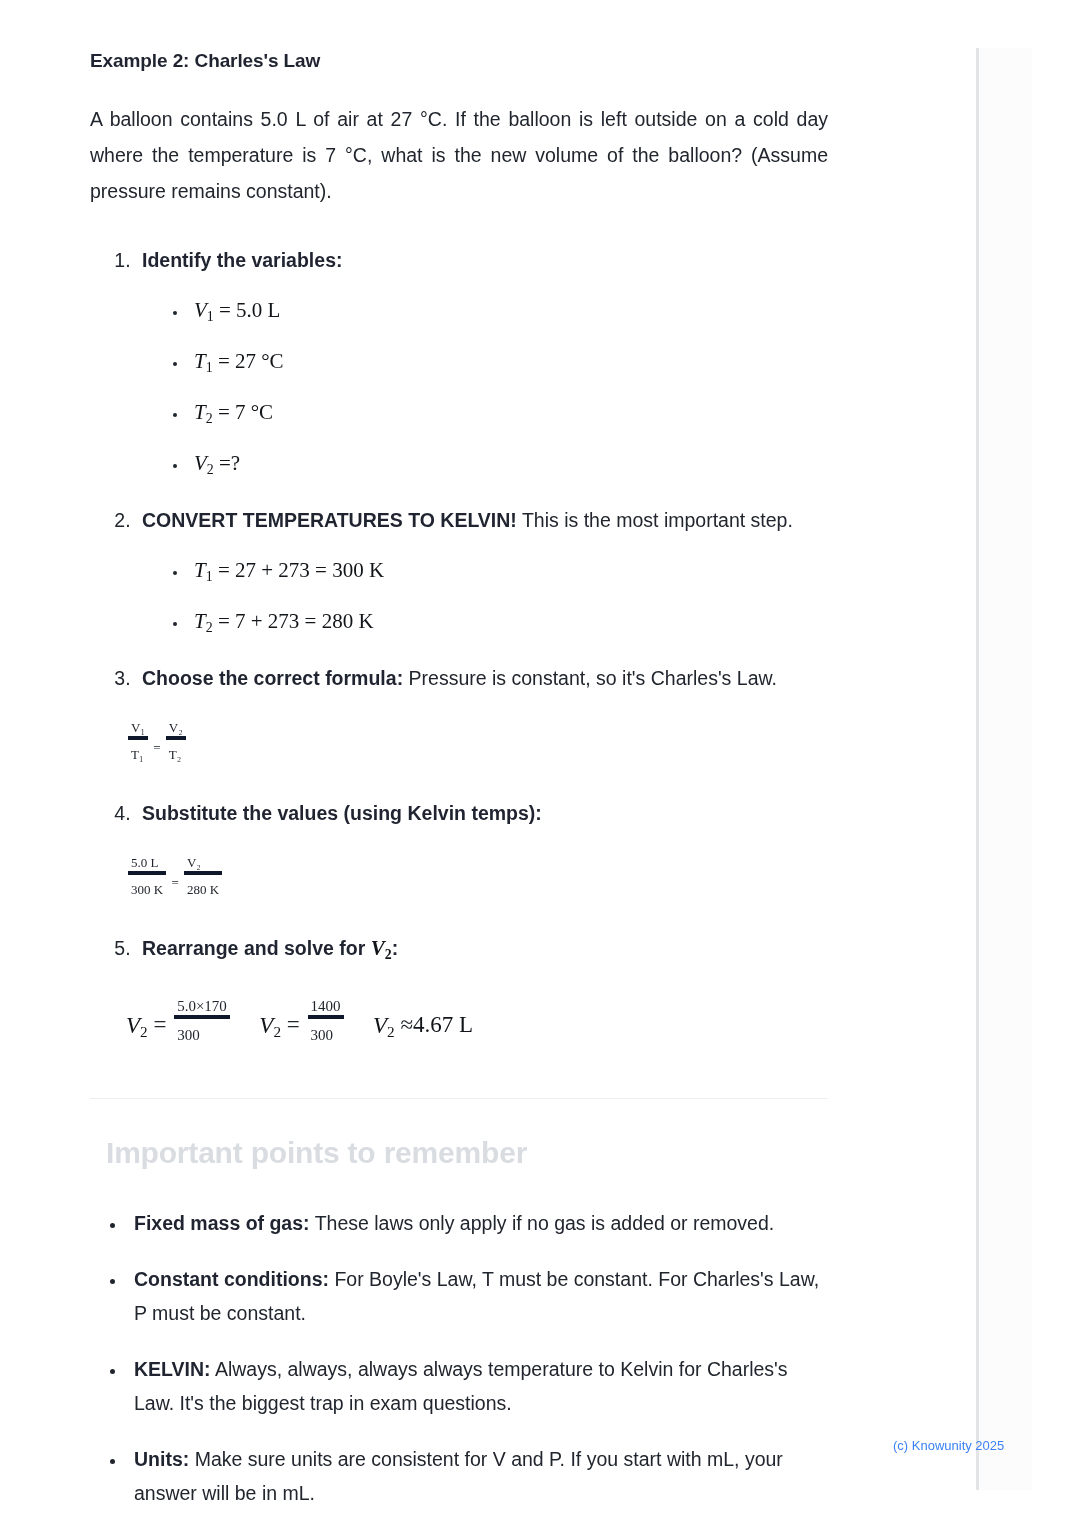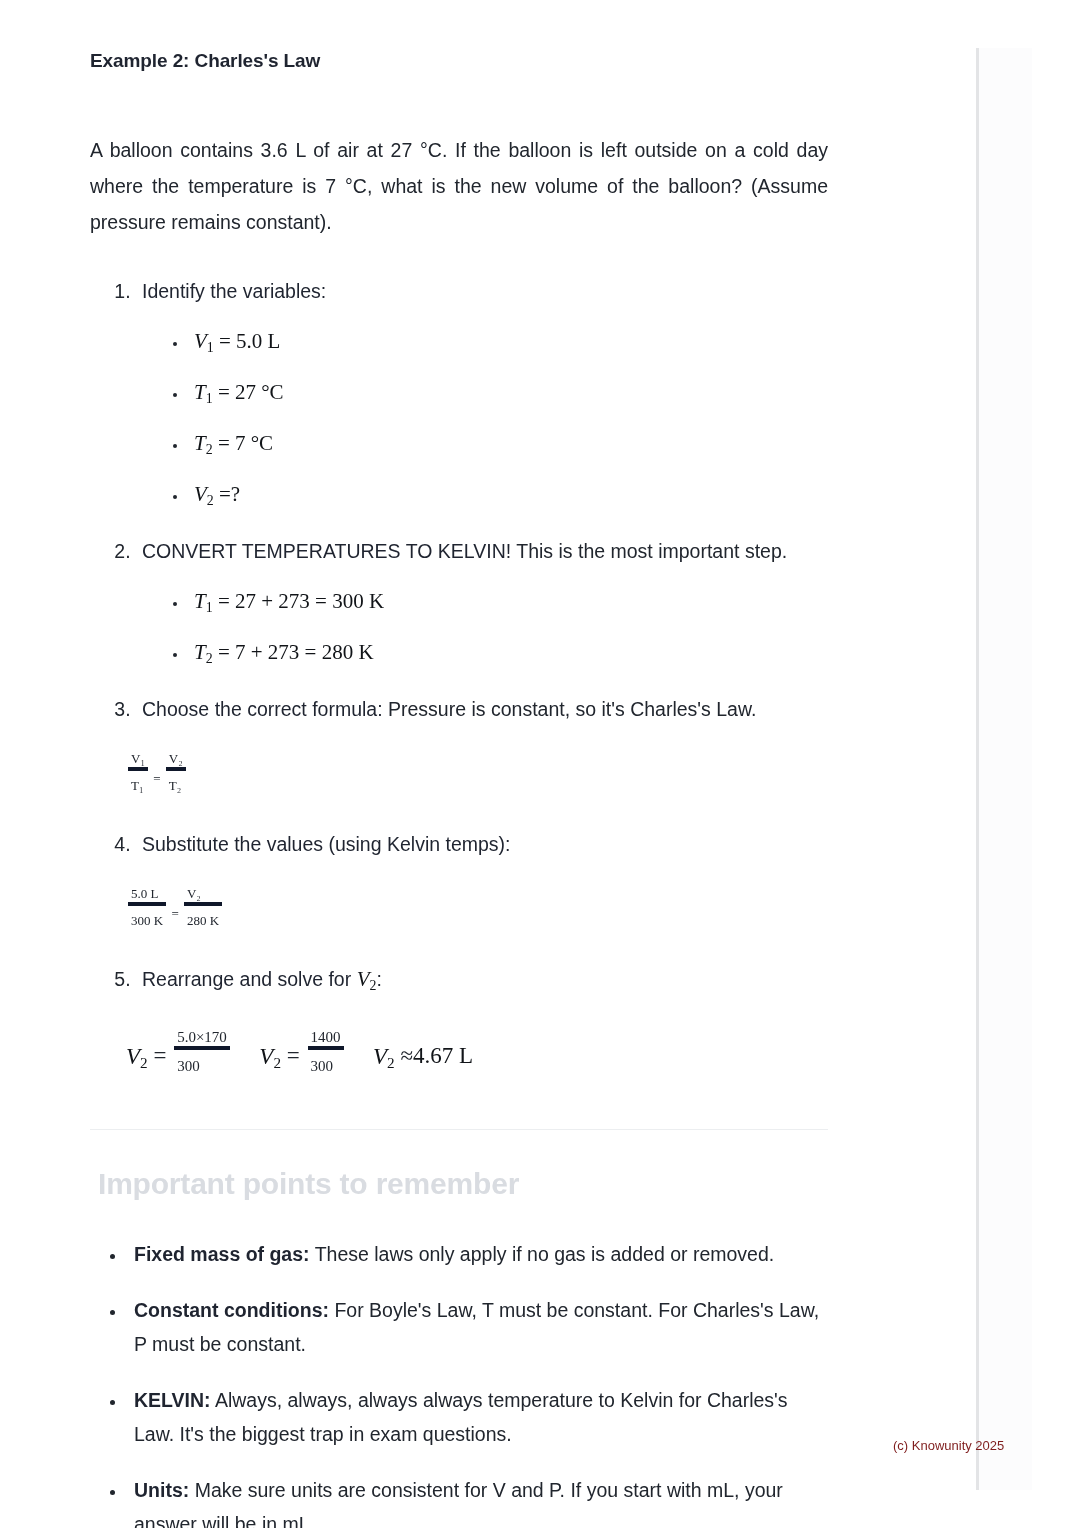--- a/index.html
+++ b/index.html
@@ -43,21 +43,21 @@
     position: absolute;
     left: 90px; top: 48px;
     width: 738px;
     color: #21262e;
   }
 
   h3.section-title {
     font-size: 19px;
     font-weight: bold;
     line-height: 1.35;
-    margin: 0 0 58px 0;
+    margin: 0 0 27px 0;
     color: #1f2430;
     letter-spacing: -0.1px;
   }
 
   p.problem {
     font-size: 19.5px;
     line-height: 36px;
     margin: 0 0 34px 0;
     text-align: justify;
     color: #21262e;
@@ -76,21 +76,21 @@
     margin: 0 0 26px 0;
     padding-left: 6px;
     text-align: justify;
     color: #21262e;
   }
   ol.steps > li::marker {
     font-weight: 400;
     color: #21262e;
   }
   .step-label {
-    font-weight: normal;
+    font-weight: bold;
     color: #1f2430;
   }
 
   
   ul.vars {
     margin: 22px 0 4px 0;
     padding: 0 0 0 46px;
     list-style: disc;
   }
   ul.vars > li {
@@ -144,21 +144,21 @@
   hr.rule {
     border: none;
     border-top: 1px solid #eceef0;
     margin: 46px 0 34px 0;
     width: 738px;
   }
   h2.faded-heading {
     font-size: 30px;
     font-weight: bold;
     color: #d9dce1;
-    margin: 0 0 34px 8px;
+    margin: 0 0 34px 16px;
     line-height: 1.3;
     letter-spacing: -0.2px;
   }
 
   
   ul.points {
     margin: 0;
     padding: 0 0 0 36px;
     list-style: disc;
     font-size: 19.5px;
@@ -170,37 +170,37 @@
     color: #21262e;
   }
   ul.points > li::marker { font-size: 15px; }
   .pt-label { font-weight: bold; color: #1f2430; }
 
   
   #watermark {
     position: absolute;
     left: 893px; top: 1438px;
     font-size: 13px;
-    color: #7f1d1d;
+    color: #3b82f6;
     white-space: nowrap;
   }
 </style>
 </head>
 <body>
 
 <div id="page">
 
   <div id="right-panel"></div>
   <div id="scroll-track"></div>
 
   <div id="content">
 
     <h3 class="section-title">Example 2: Charles's Law</h3>
 
-    <p class="problem">A balloon contains 3.6 L of air at 27 °C. If the balloon is left outside on a cold day where the temperature is 7 °C, what is the new volume of the balloon? (Assume pressure remains constant).</p>
+    <p class="problem">A balloon contains 5.0 L of air at 27 °C. If the balloon is left outside on a cold day where the temperature is 7 °C, what is the new volume of the balloon? (Assume pressure remains constant).</p>
 
     <ol class="steps">
 
       <li>
         <span class="step-label">Identify the variables:</span><span></span>
         <ul class="vars">
           <li>
             <span class="math"><span class="v">V</span><sub>1</sub>
               <span>= 5.0 L</span></span>
           </li>

